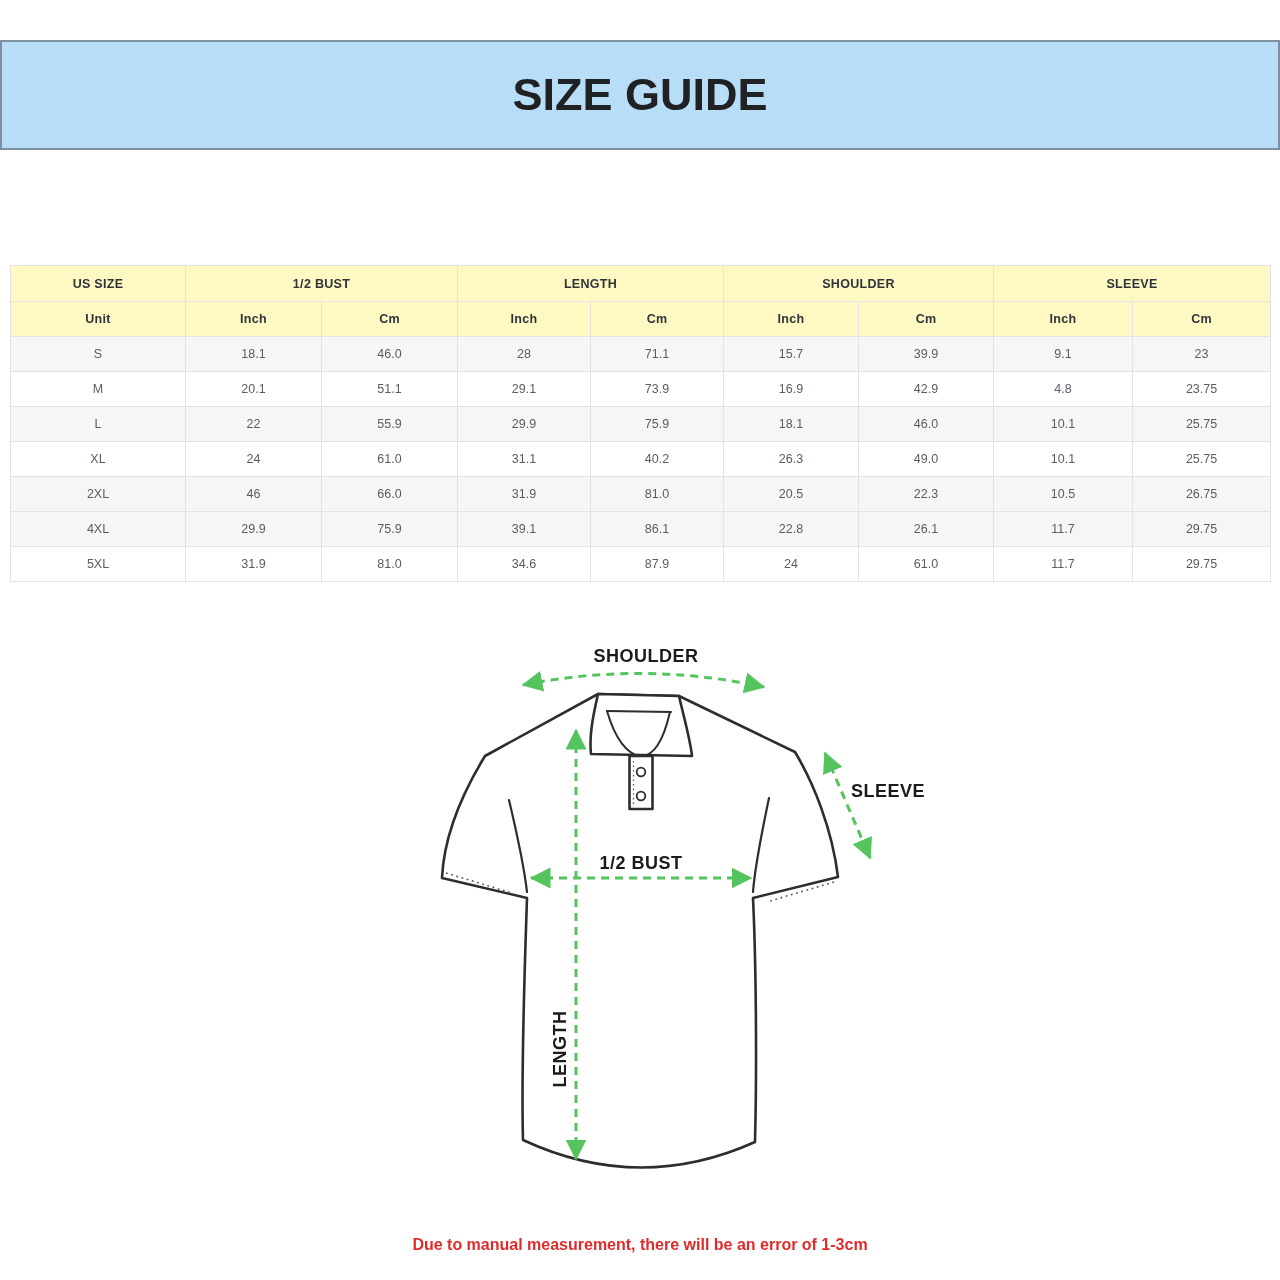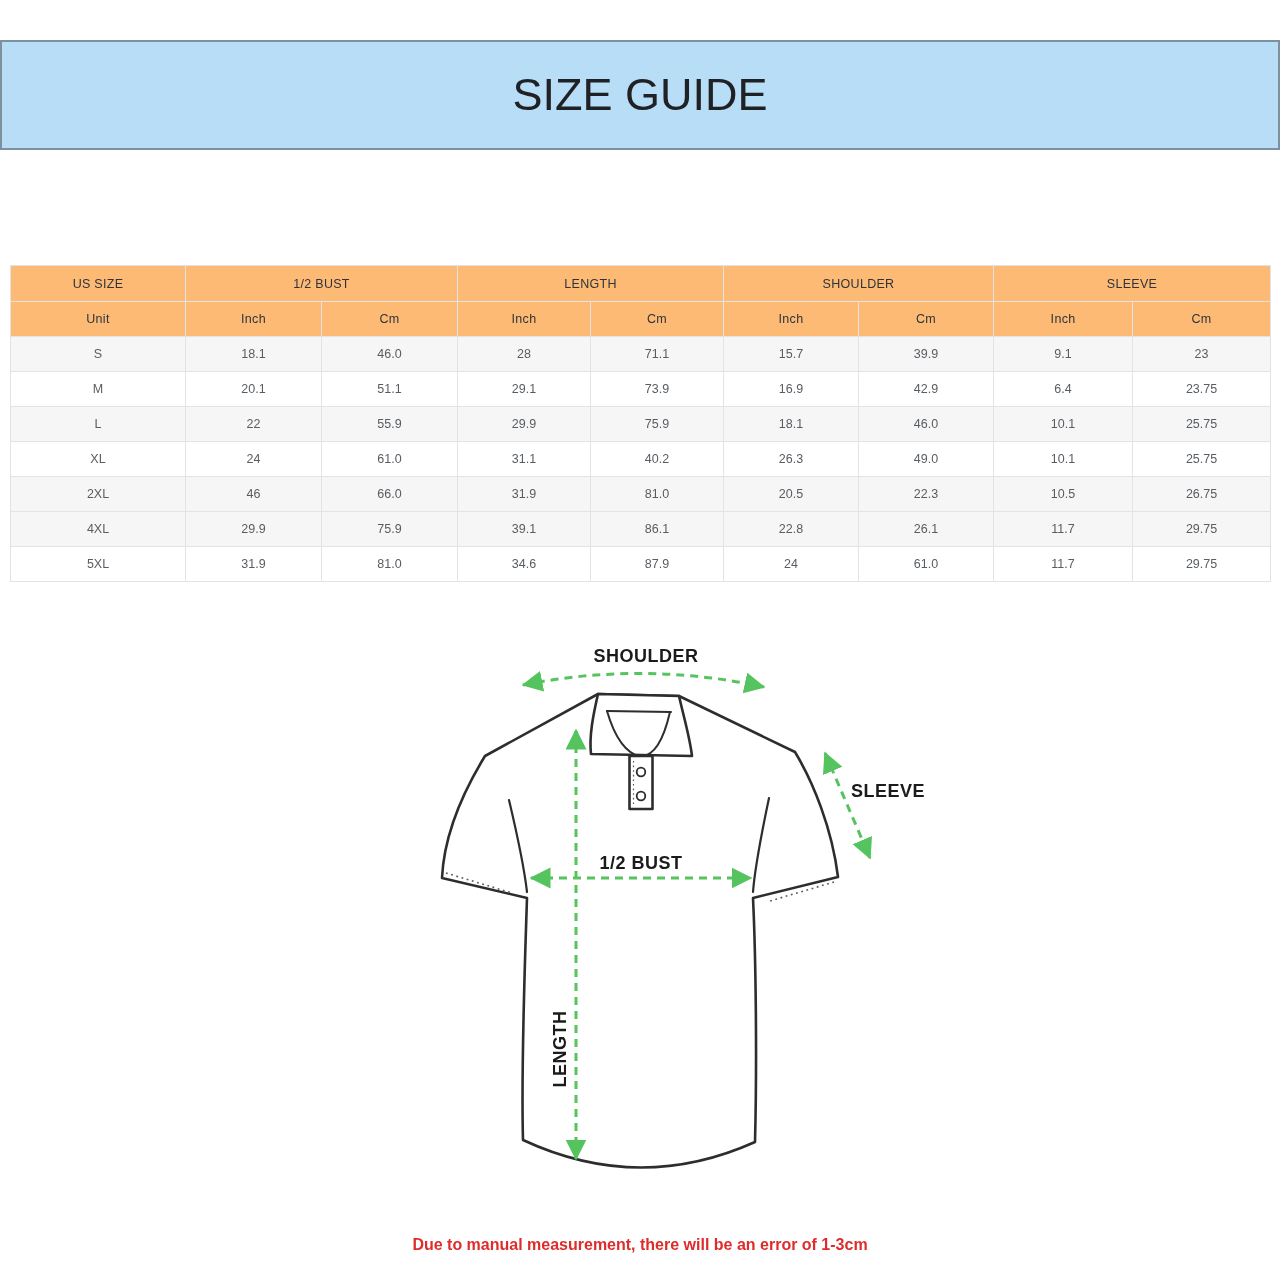--- a/index.html
+++ b/index.html
@@ -9,30 +9,30 @@
     --banner-bg:#b8ddf7;--banner-border:#7e909d;--title-text:#202124;
     --table-border:#e3e3e3;--row-alt-bg:#f6f6f6;--header-text:#2f333a;--cell-text:#585d63;
     --outline:#2d2d2d;--measure-green:#55c45e;--note-red:#e02b2b;
   }
   .banner{
     position:absolute;left:0;top:40px;width:1280px;height:110px;box-sizing:border-box;
     background:var(--banner-bg);border:2px solid var(--banner-border);
     display:flex;align-items:center;justify-content:center;
   }
   .banner h1{
-    margin:0;font-size:45px;font-weight:400;color:var(--title-text);letter-spacing:0;
+    margin:0;font-size:45px;font-weight:700;color:var(--title-text);letter-spacing:0;
   }
   table.size{
     position:absolute;left:10px;top:265px;width:1260px;border-collapse:collapse;
     font-size:12.5px;table-layout:fixed;
   }
   table.size th,table.size td{
     border:1px solid var(--table-border);text-align:center;padding:0;
   }
-  table.size th{height:34px;font-weight:400;color:var(--header-text);background:#fdba74;letter-spacing:.3px;}
+  table.size th{height:34px;font-weight:700;color:var(--header-text);background:#fef9c3;letter-spacing:.3px;}
   table.size thead tr:first-child th{height:35px;}
   table.size td{height:34px;color:var(--cell-text);background:#fff;}
   table.size tr.alt td{background:var(--row-alt-bg);}
   .diagram{position:absolute;left:430px;top:630px;width:500px;height:570px;}
   .shirt{fill:#ffffff;stroke:var(--outline);stroke-width:2.6;stroke-linejoin:round;stroke-linecap:round;}
   .seam{fill:none;stroke:var(--outline);stroke-width:2.2;stroke-linecap:round;}
   .thin{fill:none;stroke:var(--outline);stroke-width:2;stroke-linecap:round;}
   .stitch{fill:none;stroke:#5a5a5a;stroke-width:1.6;stroke-dasharray:1.8 3.6;}
   .pstitch{fill:none;stroke:#5a5a5a;stroke-width:1.2;stroke-dasharray:1.6 3;}
   .btn{fill:#fff;stroke:var(--outline);stroke-width:1.8;}
@@ -96,21 +96,21 @@
         <td>23</td>
       </tr>
       <tr>
         <td>M</td>
         <td>20.1</td>
         <td>51.1</td>
         <td>29.1</td>
         <td>73.9</td>
         <td>16.9</td>
         <td>42.9</td>
-        <td>6.4</td>
+        <td>4.8</td>
         <td>23.75</td>
       </tr>
       <tr class="alt">
         <td>L</td>
         <td>22</td>
         <td>55.9</td>
         <td>29.9</td>
         <td>75.9</td>
         <td>18.1</td>
         <td>46.0</td>

